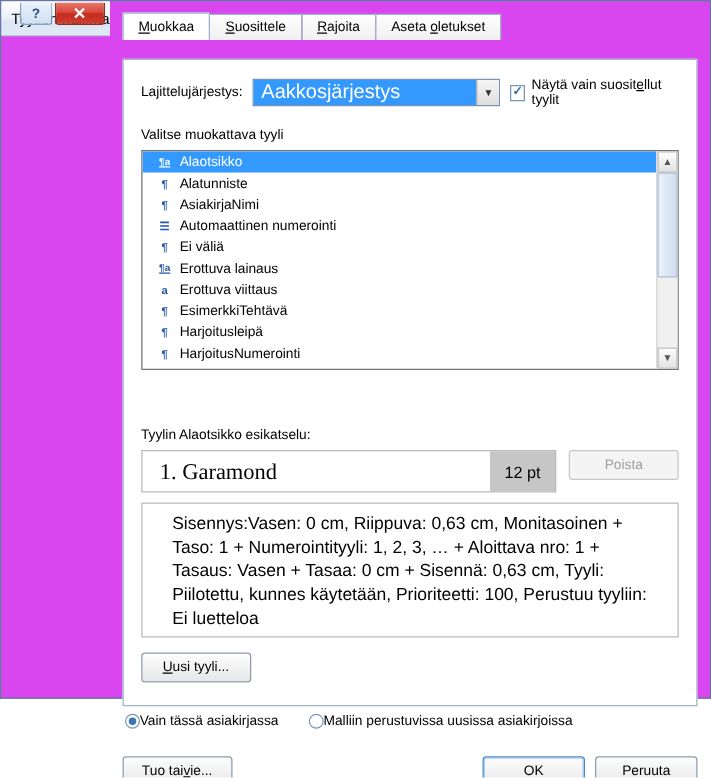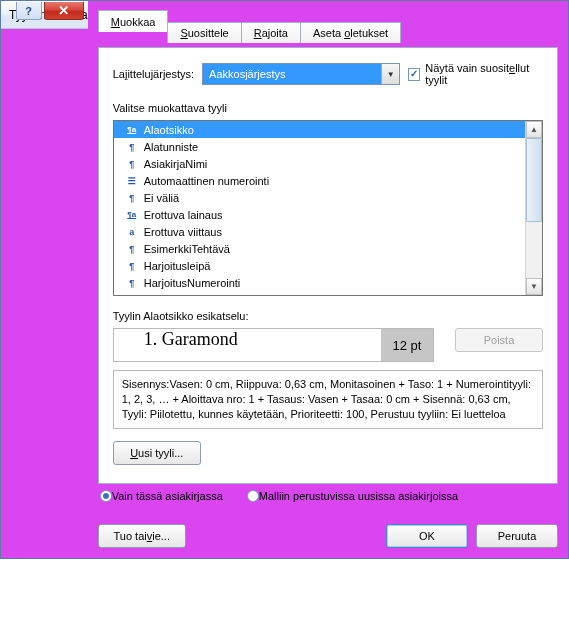--- a/index.html
+++ b/index.html
@@ -62,21 +62,21 @@
     margin-bottom: 16px;
   }
   .tab {
     border: 1px solid #9fb2c9;
     border-bottom: none;
     background: linear-gradient(to bottom,#fdfdfd,#f1f1f1);
     padding: 4px 12px 4px 12px;
     margin-right: -1px;
     font-size: 11px;
     position: relative;
-    top: 12px;
+    top: 1px;
     color: #000;
   }
   .tab.active {
     background: #fff;
     z-index: 2;
     top: 1px;
     padding-top: 5px;
     border-color:#9fb2c9;
   }
   .tab .ul { text-decoration: underline; }
@@ -99,21 +99,21 @@
     border: 1px solid #7b95b5;
     height: 22px;
   }
   .combo-input {
     flex:1;
     background:#3399ff;
     color:#fff;
     padding: 2px 6px;
     display:flex;
     align-items:center;
-    font-size:11px;
+    font-size:16px;
   }
   .combo-btn {
     width: 18px;
     background: linear-gradient(to bottom,#f6f6f6,#dedede);
     border-left:1px solid #a9a9a9;
     display:flex;align-items:center;justify-content:center;
     font-size:8px;color:#333;
   }
   .chkwrap { display:flex; align-items:center; gap:5px; margin-left:auto; }
   .chkbox {
@@ -152,51 +152,50 @@
   .scrollbar {
     width: 17px;
     background:#f0f0f0;
     border-left:1px solid #d4d4d4;
     display:flex;flex-direction:column;
   }
   .sb-btn { height:17px;background:linear-gradient(to bottom,#fdfdfd,#e3e3e3);border:1px solid #c0c0c0;margin:0;display:flex;align-items:center;justify-content:center;font-size:8px;color:#555;}
   .sb-track{flex:1;position:relative;}
   .sb-thumb{position:absolute;top:0;left:0;right:0;height:60%;background:linear-gradient(to right,#eaf1f9,#d0deef);border:1px solid #a8bdd6;border-radius:1px;}
   
-  .prevlabel { margin-bottom:6px; }
+  .prevlabel { margin-bottom:6px;margin-top:32px; }
   .prevrow { display:flex; gap:10px; align-items:stretch; margin-bottom:8px;}
   .prevbox {
     flex:1;
     border:1px solid #b9b9b9;
     height:34px;
-    display:flex;align-items:flex-start;
+    display:flex;align-items:center;
     position:relative;
     background:#fff;
-    padding-left:16px;
   }
   .prevtext { font-family: Garamond, Georgia, serif; font-size:18px; padding-left:14px; flex:1;}
   .prevsize { background:#c6c6c6; height:100%; width:52px; display:flex;align-items:center;justify-content:center;font-size:13px;}
   .btn {
     min-width:88px;
     height:24px;
     border:1px solid #8f9aab;
     border-radius:3px;
     background:linear-gradient(to bottom,#fdfdfd,#e7e7e7);
     padding: 0 14px;
     font-size:11px;
     display:inline-flex;align-items:center;justify-content:center;
     color:#000;
   }
   .btn .ul{text-decoration:underline;}
-  .btn.disabled{color:#9e9e9e;border-color:#c7c7c7;background:#f4f4f4;margin-left:11px;}
+  .btn.disabled{color:#9e9e9e;border-color:#c7c7c7;background:#f4f4f4;}
   .btn.primary{border-color:#4a88c4;box-shadow:0 0 0 1px #a5cdf3 inset;}
   .descbox {
     border:1px solid #b9b9b9;
-    padding:6px 8px;
-    font-size:11px;
+    padding:6px 24px;
+    font-size:14px;
     line-height:1.35;
     margin-bottom:12px;
     min-height:56px;
   }
   .newstyle { margin-bottom:4px; }
   
   .radios { display:flex; gap:24px; align-items:center; padding: 6px 0 10px 2px;}
   .radio { display:flex;align-items:center;gap:0;}
   .rcircle{
     width:12px;height:12px;border:1px solid #7b95b5;border-radius:50%;background:#fff;

